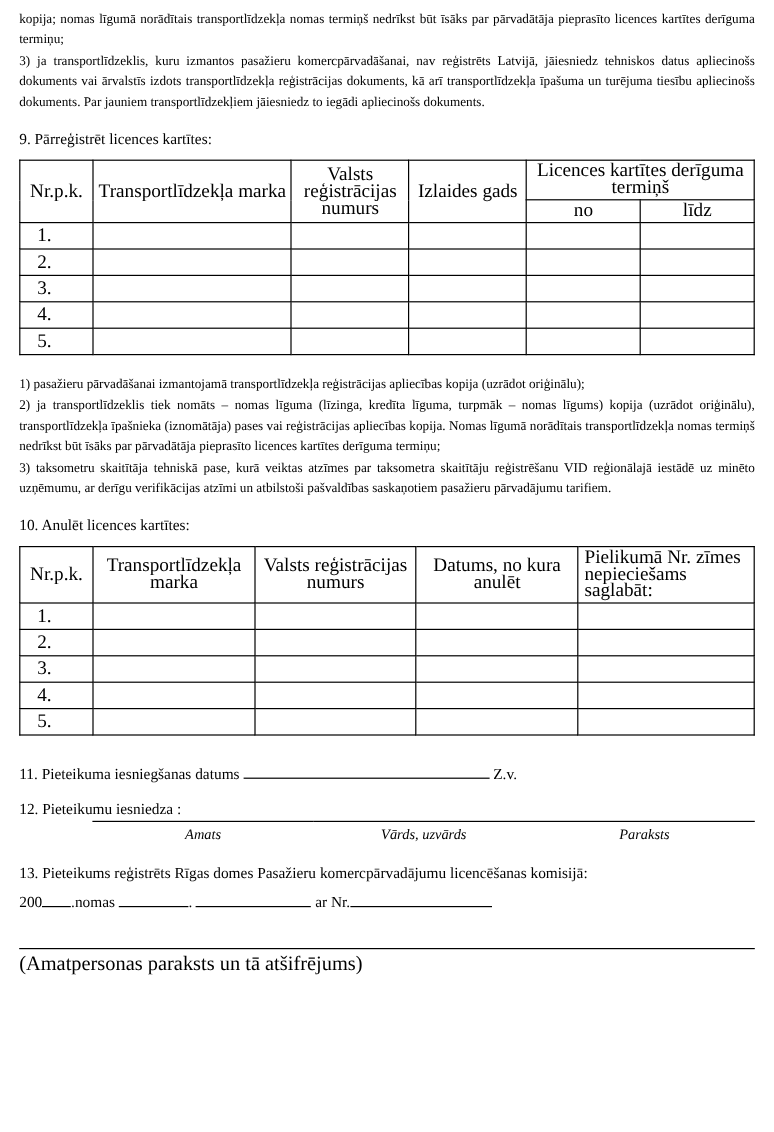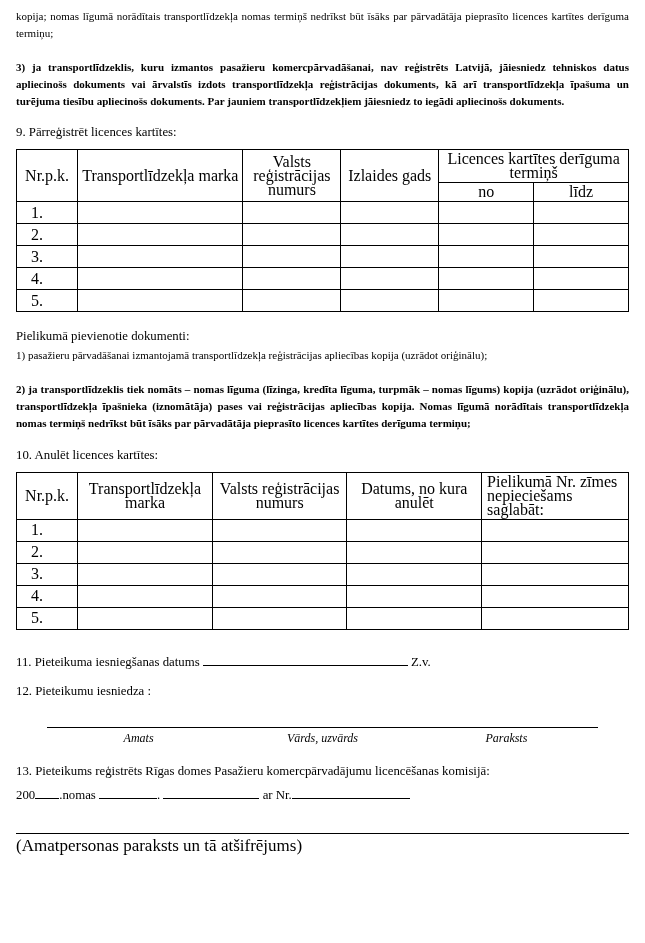--- a/index.html
+++ b/index.html
@@ -24,22 +24,21 @@
     padding: 8px 16px 0 16px;
   }
   p.para {
     margin: 0 0 0 0;
     font-size: 11px;
     line-height: 17.3px;
     text-align: justify;
     text-justify: inter-word;
   }
   p.para + p.para {
-    margin-top: 16px;
-    font-weight: bold;
+    margin-top: 0;
   }
   .section-head {
     font-size: 12.8px;
     line-height: 17px;
     margin: 14px 0 8px 0;
   }
   table.grid {
     border-collapse: collapse;
     width: 100%;
     font-size: 16px;
@@ -72,22 +71,21 @@
     line-height: 19px;
     margin: 0;
   }
   .ul {
     display: inline-block;
     border-bottom: 1px solid #000;
     height: 13px;
   }
   .sig-row {
     display: flex;
-    justify-content: center;
-    margin-top: 26px;
+    justify-content: flex-end;
   }
   .sig-col {
     text-align: center;
     width: 30%;
   }
   .sig-rule {
     border-top: 1px solid #000;
     height: 1px;
     width: 100%;
   }
@@ -181,23 +179,23 @@
             <td></td>
             <td></td>
             <td></td>
           </tr>
         </tbody>
       </table>
     </div>
 
     <div class="spacer-md"></div>
 
-    <div class="section-head" style="margin:0 0 2px 0;">Pielikumā pievienotie dokumenti:</div>
     <p class="para">1) pasažieru pārvadāšanai izmantojamā transportlīdzekļa reģistrācijas apliecības kopija (uzrādot oriģinālu);</p>
     <p class="para">2) ja transportlīdzeklis tiek nomāts – nomas līguma (līzinga, kredīta līguma, turpmāk – nomas līgums) kopija (uzrādot oriģinālu), transportlīdzekļa īpašnieka (iznomātāja) pases vai reģistrācijas apliecības kopija. Nomas līgumā norādītais transportlīdzekļa nomas termiņš nedrīkst būt īsāks par pārvadātāja pieprasīto licences kartītes derīguma termiņu;</p>
+    <p class="para">3) taksometru skaitītāja tehniskā pase, kurā veiktas atzīmes par taksometra skaitītāju reģistrēšanu VID reģionālajā iestādē uz minēto uzņēmumu, ar derīgu verifikācijas atzīmi un atbilstoši pašvaldības saskaņotiem pasažieru pārvadājumu tarifiem.</p>
 
     <div class="section-head">10. Anulēt licences kartītes:</div>
 
     <div class="tbl-wrap">
       <table class="grid">
         <colgroup>
           <col style="width:10%">
           <col style="width:22%">
           <col style="width:22%">
           <col style="width:22%">

